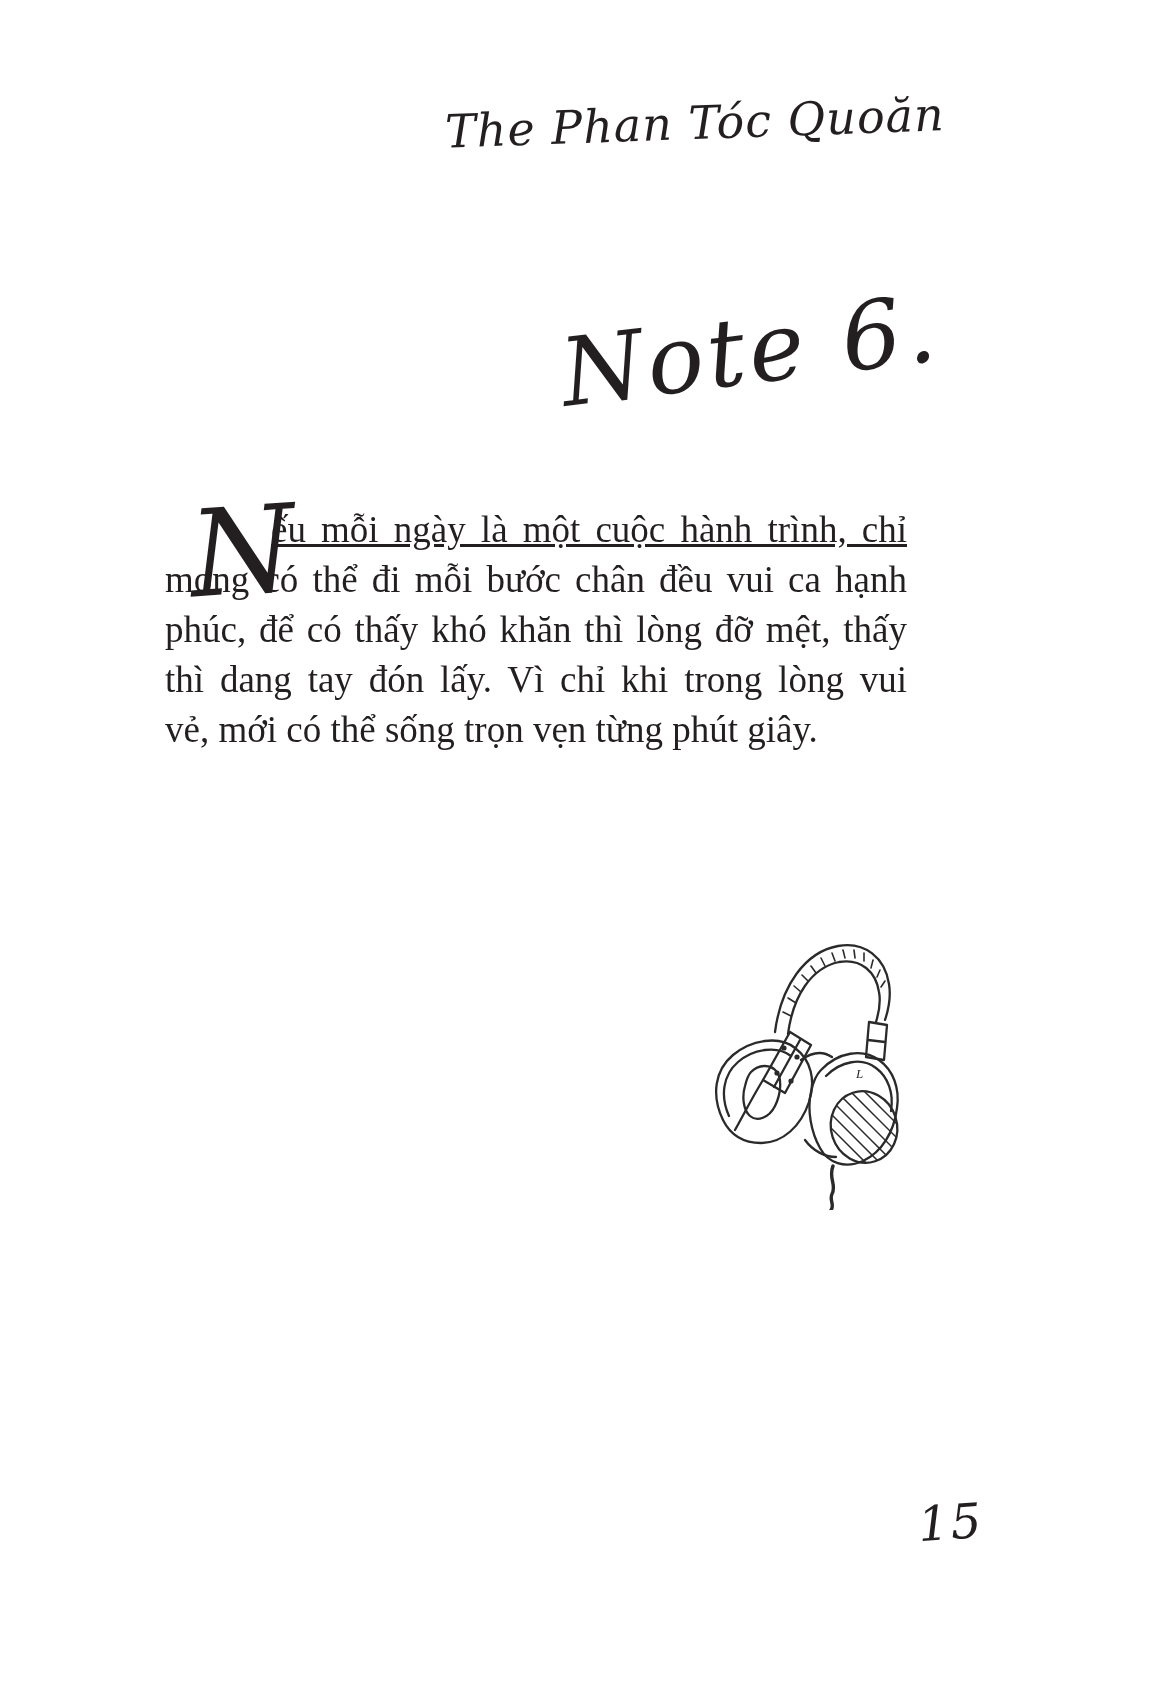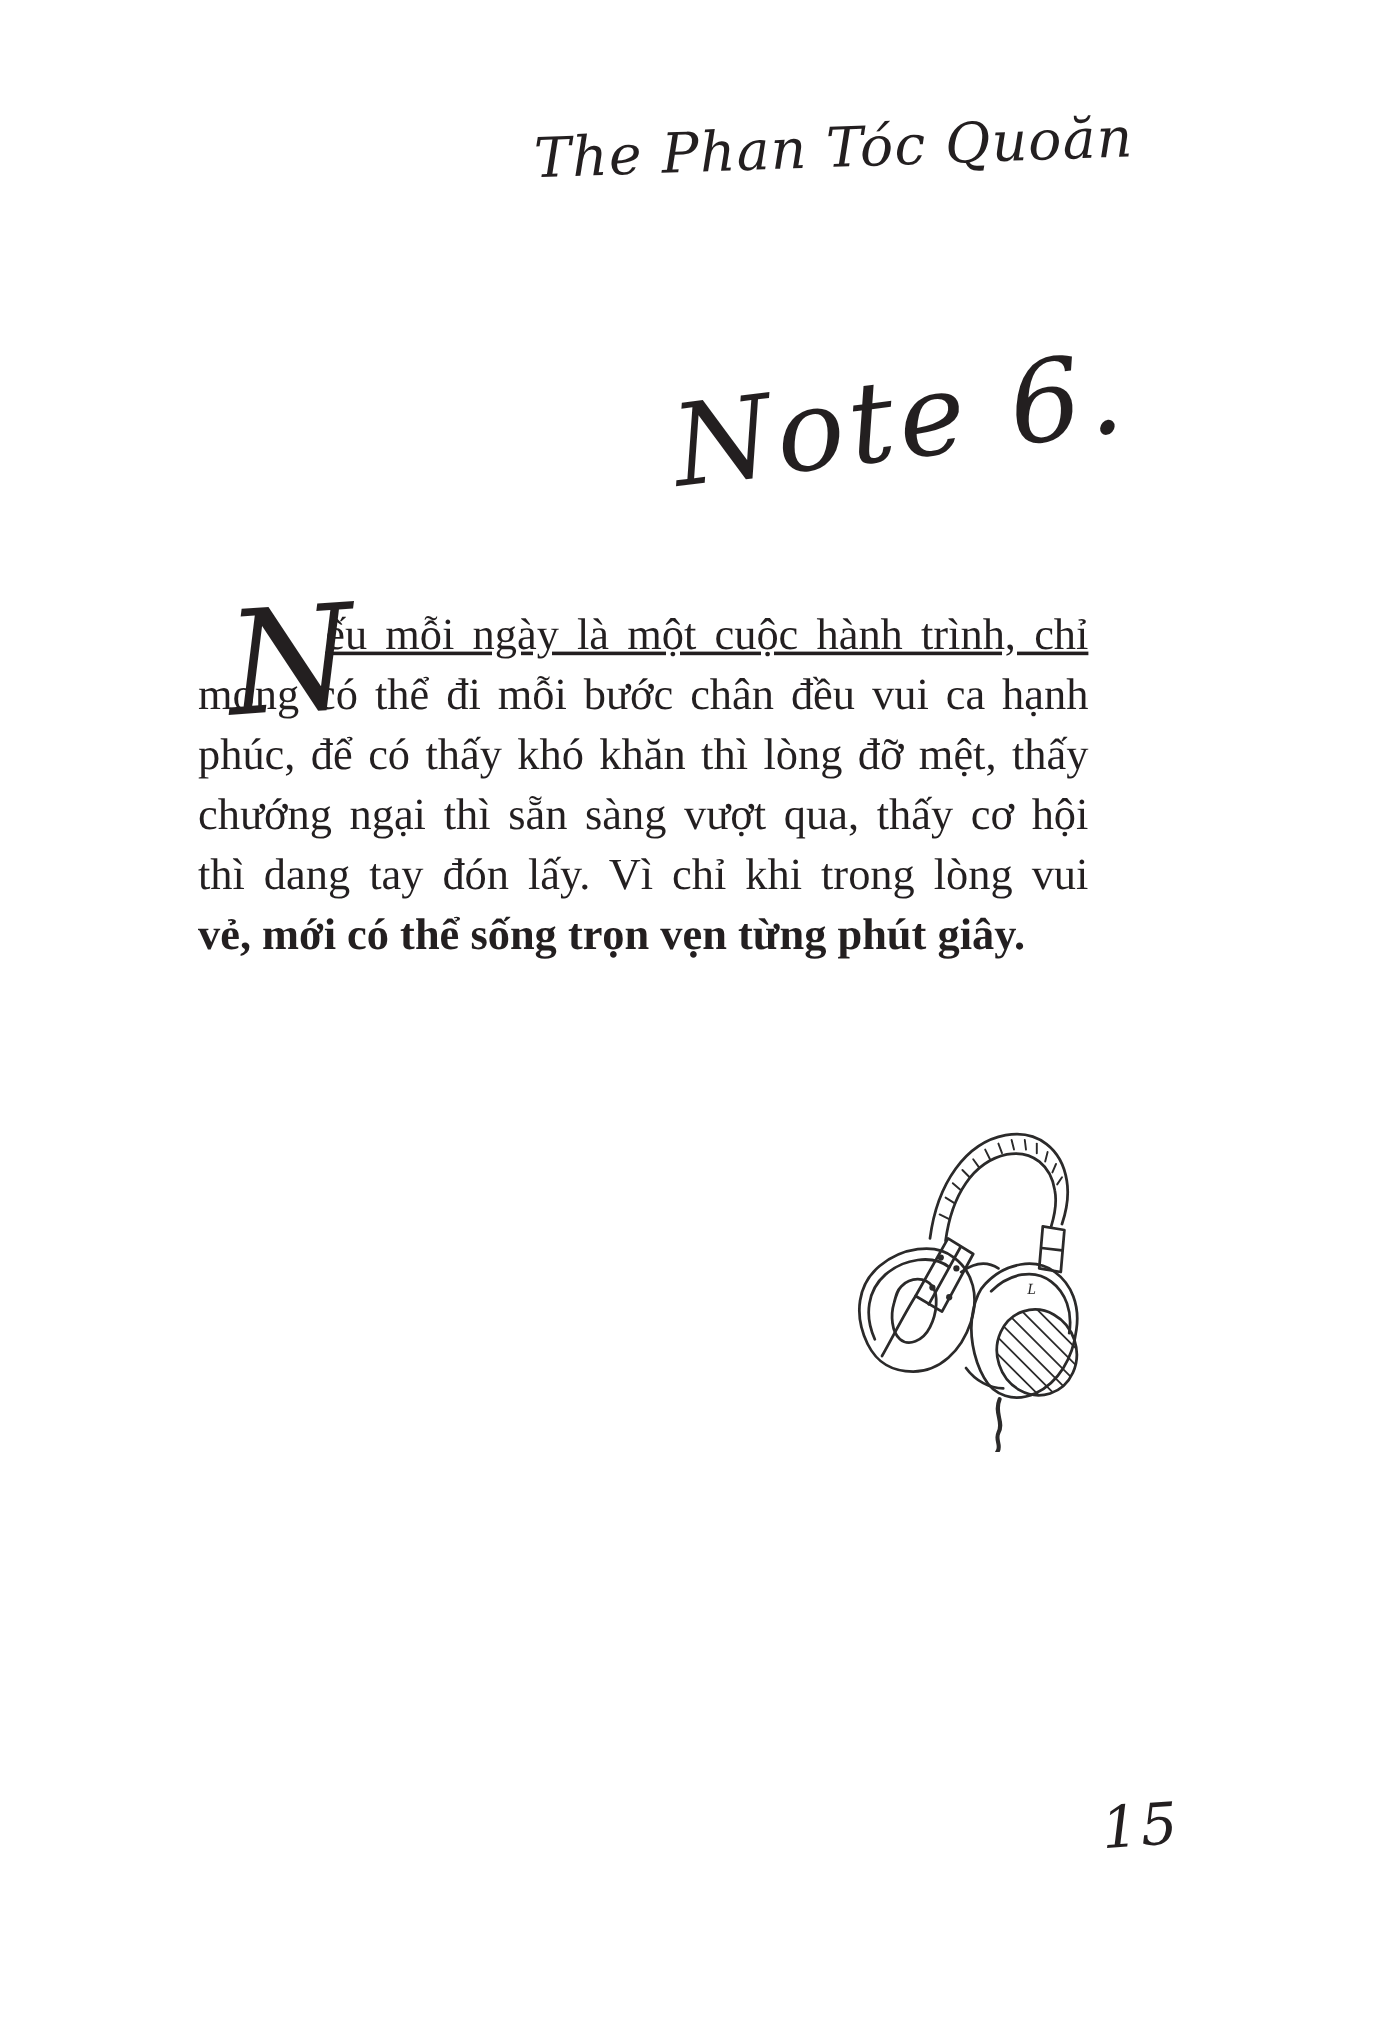--- a/index.html
+++ b/index.html
@@ -29,21 +29,21 @@
   .body-block {
     position: absolute; left: 165px; top: 505px; width: 742px;
     font-size: 37px; line-height: 50px;
     color: var(--ink, #231f20);
   }
   .bodyline {
     text-align: justify; text-align-last: justify;
     white-space: nowrap; height: 50px;
   }
   .bodyline.first { padding-left: 106px; text-decoration: underline; }
-  .bodyline.last { text-align-last: left; font-weight: bold; }
+  .bodyline.last { text-align-last: left; }
   .dropcap {
     position: absolute; left: 190px; top: 492px;
     font-size: 120px; line-height: 1;
     transform: rotate(-4deg);
     z-index: 2;
   }
   .illustration {
     position: absolute; left: 693px; top: 880px;
     width: 210px; height: 330px;
   }
@@ -61,21 +61,20 @@
   <div class="author-sig script">The Phan Tóc Quoăn</div>
 
   <div class="note-title script">Note 6.</div>
 
   <div class="dropcap script">N</div>
 
   <div class="body-block">
     <div class="bodyline first">ếu mỗi ngày là một cuộc hành trình, chỉ</div>
     <div class="bodyline">mong có thể đi mỗi bước chân đều vui ca hạnh</div>
     <div class="bodyline">phúc, để có thấy khó khăn thì lòng đỡ mệt, thấy</div>
-    <div class="bodyline">chướng ngại thì sẵn sàng vượt qua, thấy cơ hội</div>
     <div class="bodyline">thì dang tay đón lấy. Vì chỉ khi trong lòng vui</div>
     <div class="bodyline last">vẻ, mới có thể sống trọn vẹn từng phút giây.</div>
   </div>
 
   <svg class="illustration" viewBox="0 0 210 330" xmlns="http://www.w3.org/2000/svg" aria-hidden="true">
     <defs>
       <clipPath id="driverClip">
         <ellipse cx="171" cy="247" rx="33" ry="36" transform="rotate(-18 171 247)"></ellipse>
       </clipPath>
     </defs>

